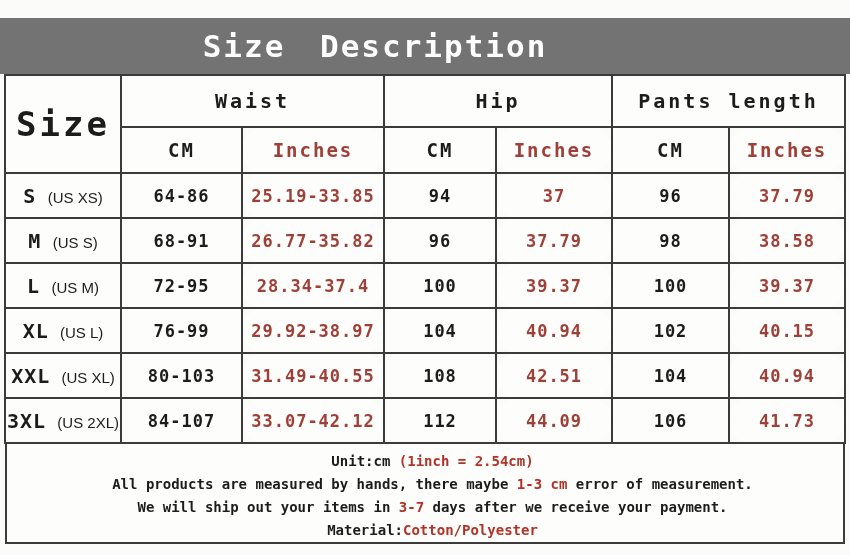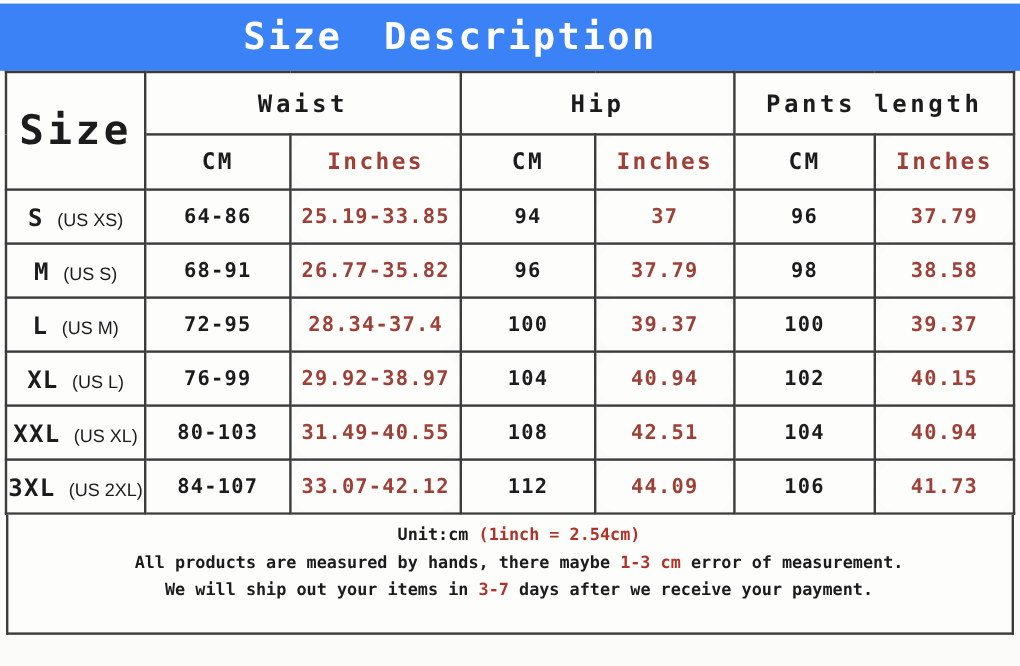--- a/index.html
+++ b/index.html
@@ -4,23 +4,23 @@
 <style>
   html,body{margin:0;padding:0;}
   body{
     width:850px;height:555px;
     background:#fbfbf9;
     font-family:"DejaVu Sans Mono", monospace;
     color:#1c1c1c;
     overflow:hidden;
   }
   .banner{
-    margin-top:3px;
+    margin-top:18px;
     height:56px;
-    background:#3b82f6;
+    background:#737373;
     display:flex;
     align-items:center;
     justify-content:center;
   }
   .banner-inner{
     display:flex;
     align-items:baseline;
     gap:34px;
     transform:translateX(-50px);
   }
@@ -202,13 +202,14 @@
       <td class="data-cell">106</td>
       <td class="data-cell red-dark">41.73</td>
     </tr>
   </tbody>
 </table>
 
 <div class="notes">
   <div class="note-line"><span>Unit:cm</span> <span class="red-bright">(1inch = 2.54cm)</span></div>
   <div class="note-line"><span>All products are measured by hands, there maybe</span> <span class="red-bright">1-3 cm</span> <span>error of measurement.</span></div>
   <div class="note-line"><span>We will ship out your items in</span> <span class="red-bright">3-7</span> <span>days after we receive your payment.</span></div>
+  <div class="note-line"><span>Material:</span><span class="red-bright">Cotton/Polyester</span></div>
 </div>
 
 </body></html>

